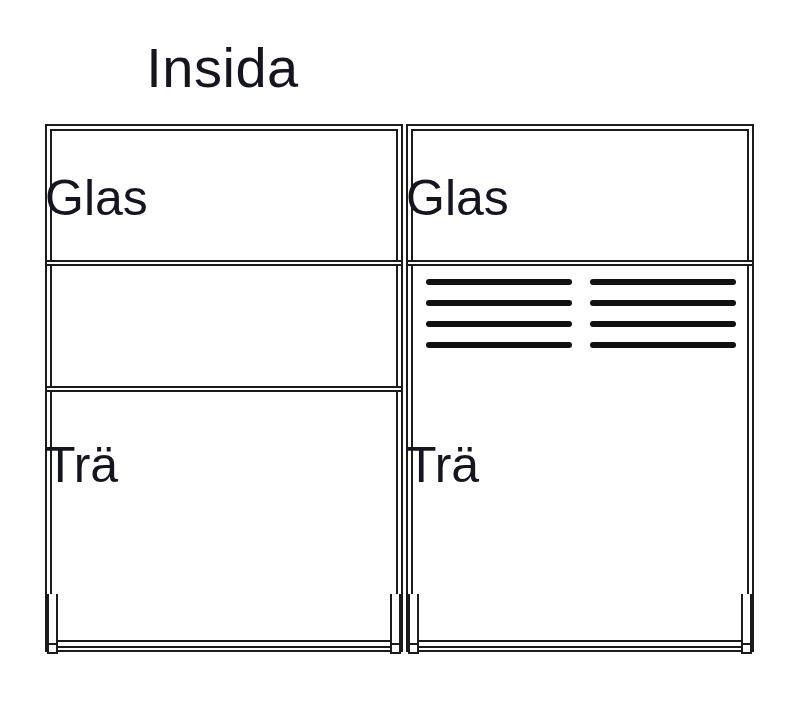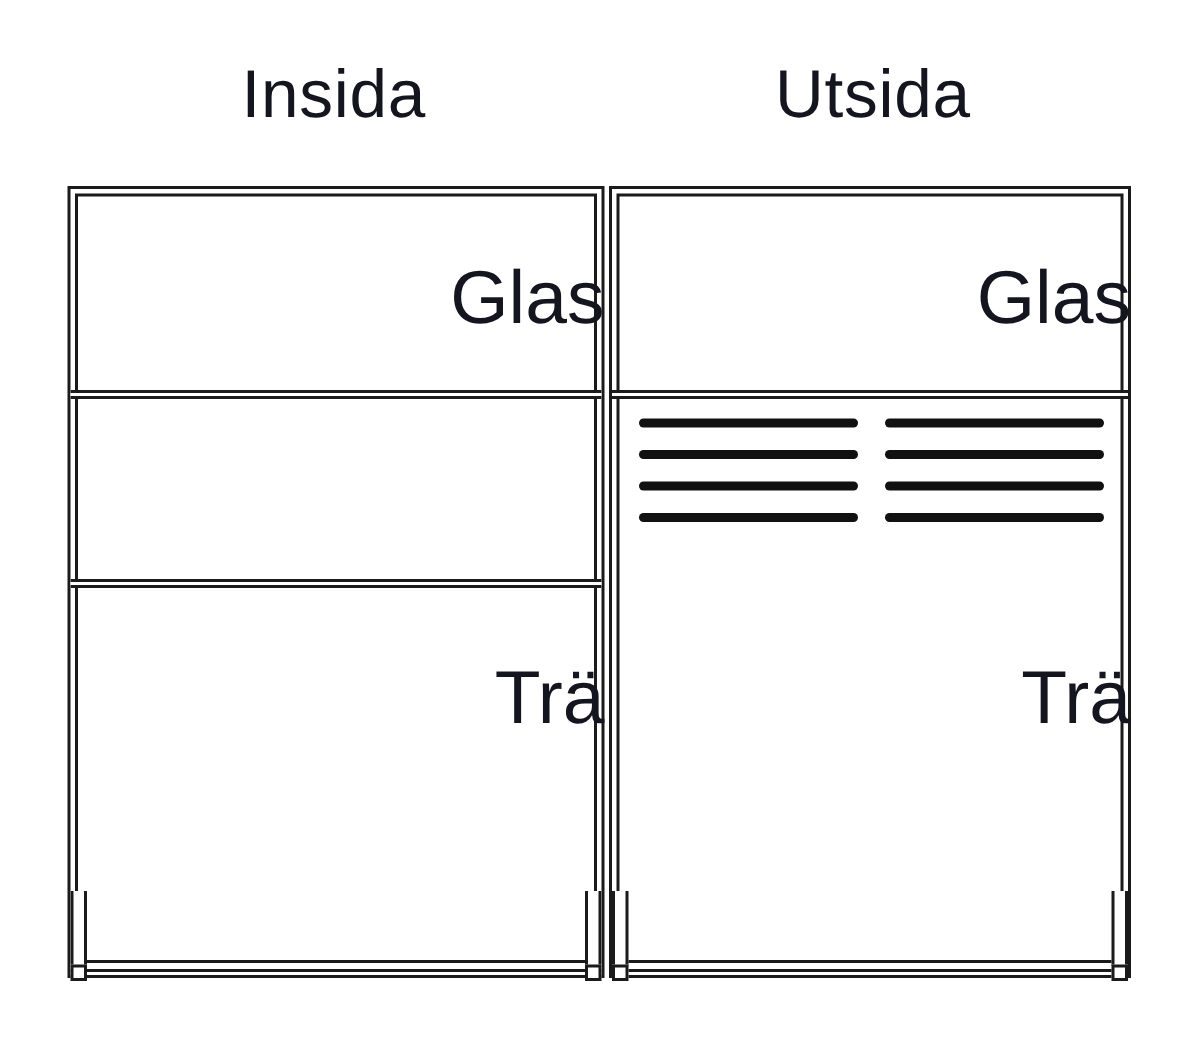--- a/index.html
+++ b/index.html
@@ -18,21 +18,21 @@
   #stage {
     position: relative;
     width: 800px;
     height: 708px;
     background: #ffffff;
   }
 
   
   .panel-title {
     position: absolute;
-    font-size: 45px;
+    font-size: 56px;
     line-height: 1;
     font-weight: 400;
     letter-spacing: 0.5px;
     color: #15151f;
     text-align: center;
     white-space: nowrap;
   }
   #title-left  { left: 45px;  top: 40px; width: 355px; }
   #title-right { left: 408px; top: 40px; width: 348px; }
 
@@ -100,21 +100,21 @@
     background: #ffffff;
   }
 
   
   .section-label {
     position: absolute;
     font-size: 50px;
     line-height: 1;
     font-weight: 400;
     color: #15151f;
-    text-align: right;
+    text-align: left;
     white-space: nowrap;
   }
 
   
   .louvre-group {
     position: absolute;
   }
   .slat {
     position: absolute;
     height: 6px;
@@ -122,21 +122,20 @@
     border-radius: 3px;
   }
 </style>
 </head>
 <body>
 
 <div id="stage">
 
   <div class="panel-title" id="title-left">Insida</div>
 
-  <div class="panel-title" id="title-right">Utsida</div>
 
   <div class="cabinet" id="cabinet-left" style="left:45px; top:124px; width:358px; height:528px;">
 
     <div class="frame-outer"></div>
     <div class="frame-inner"></div>
 
     <div class="divider" style="left:2px; right:2px; top:136px;"></div>
 
     <div class="divider" style="left:2px; right:2px; top:262px;"></div>
 

